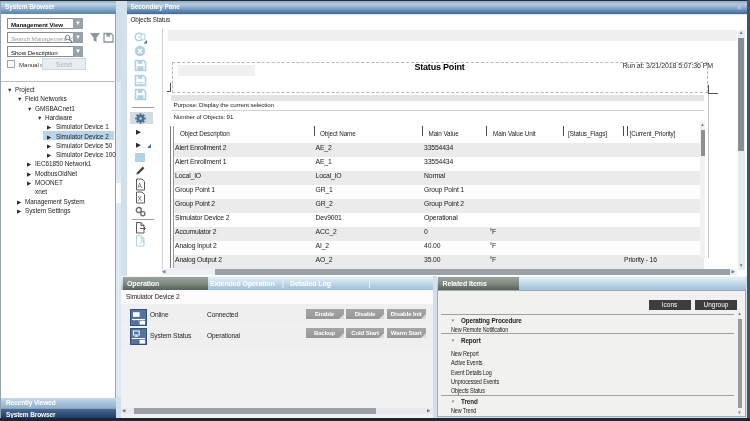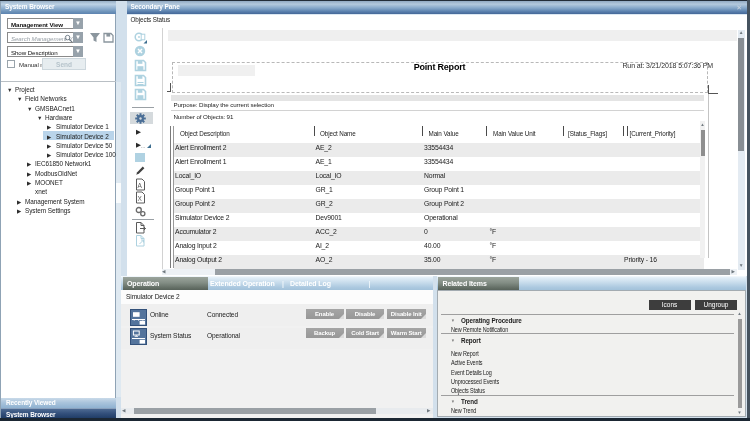--- a/index.html
+++ b/index.html
@@ -156,21 +156,21 @@
       <path d="M2.5 1.5 H7 V4.5 H10 V12 H2.5 Z" fill="none" stroke="#5a5a5a" stroke-width="1"></path>
       <path d="M7 1.5 L10 4.5 M6 7.5 L11.5 7.5 M11.5 7.5 L9.8 5.8 M11.5 7.5 L9.8 9.2" stroke="#5a5a5a" stroke-width="1" fill="none"></path>
     </svg>
     <svg class="abs" style="left:7px; top:233.5px;" width="13" height="13" viewBox="0 0 13 13">
       <path d="M2.5 1.5 H7 V4.5 H10 V12 H2.5 Z" fill="none" stroke="#aed2e0" stroke-width="1"></path>
       <path d="M7 1.5 L10 4.5 M9.5 6 L5.5 10 M9.5 6 L9.5 8.5 M9.5 6 L7 6" stroke="#aed2e0" stroke-width="1" fill="none"></path>
     </svg>
 <div class="abs" style="left:41.5px; top:29.5px; width:569px; height:11px; background:#efefef;"></div>
 <div class="abs" style="left:45px; top:61.8px; width:536.5px; height:31.4px; border:1px dashed #b8b8b8;"></div>
 <div class="abs" style="left:51px; top:65px; width:77px; height:11px; background:#f0f0f0;"></div>
-<div class="abs" style="left:45px; top:62.3px; width:536px; text-align:center; font-size:9px; font-weight:bold; color:#000; letter-spacing:-0.2px;">Point Report</div>
+<div class="abs" style="left:45px; top:62.3px; width:536px; text-align:center; font-size:9px; font-weight:bold; color:#000; letter-spacing:-0.2px;">Status Point</div>
 <div class="abs" style="left:380px; top:62.3px; width:206.5px; text-align:right; font-size:7px; color:#2e2e2e; letter-spacing:-0.1px;">Run at: 3/21/2018 5:07:36 PM</div>
 <div class="abs" style="left:43px; top:82.5px; width:1px; height:9.5px; background:#555;"></div>
 <div class="abs" style="left:40px; top:91.2px; width:3.5px; height:1px; background:#555;"></div>
 <div class="abs" style="left:581.5px; top:85px; width:1px; height:8px; background:#555;"></div>
 <div class="abs" style="left:581.5px; top:92.5px; width:10px; height:1px; background:#555;"></div>
 <div class="abs" style="left:581.5px; top:93.5px; width:1px; height:164.5px; background:#c4c4c4;"></div>
 <div class="abs" style="left:44.5px; top:94.5px; width:533px; height:6.5px; background:#e4e4e4;"></div>
 <div class="t" style="left:47px; top:101.2px;">Purpose: Display the current selection</div>
 <div class="abs" style="left:44.5px; top:109.6px; width:533px; height:1px; background:#d2d2d2;"></div>
 <div class="t" style="left:47px; top:113.3px;">Number of Objects: 91</div>

